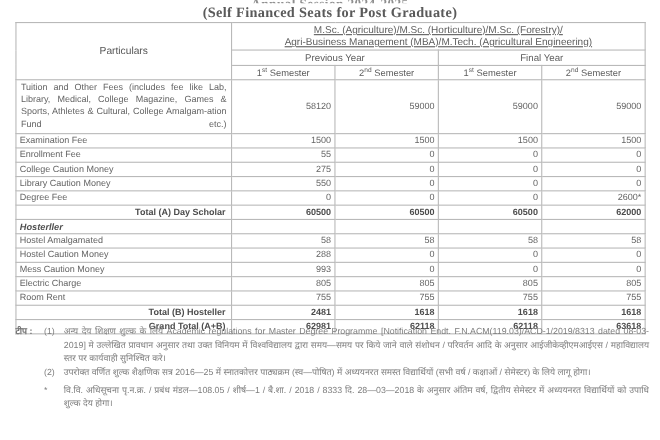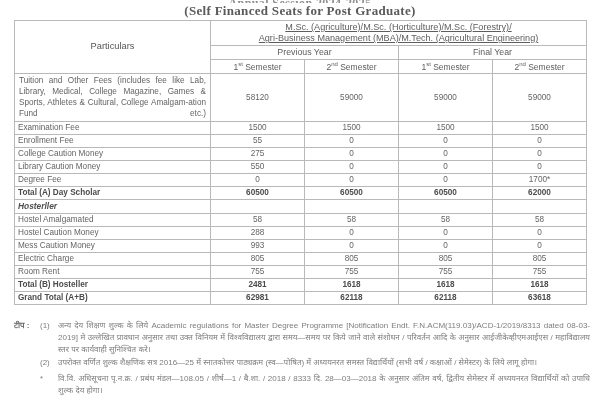--- a/index.html
+++ b/index.html
@@ -87,49 +87,48 @@
     font-size: 8.8px;
     color: #5d5d5d;
   }
   .hdr-sem {
     text-align: center;
     font-size: 8.5px;
     color: #5d5d5d;
   }
   .hdr-sem sup { font-size: 6px; }
 
-  td.num { text-align: center; }
+  td.num { text-align: right; }
   td.lbl { text-align: left; }
   td.lbl-just {
     text-align: justify;
     text-align-last: justify;
     padding: 2px 4px;
     line-height: 1.32;
     margin-left: 12px;
   }
   tr.total td { font-weight: bold; color: #4c4c4c; }
-  td.total-lbl { padding-right: 5px; }
+  td.total-lbl { text-align: right; padding-right: 5px; }
   td.section-hdr {
     font-style: italic;
     font-weight: bold;
     font-size: 8.4px;
     color: #4f4f4f;
   }
   .blank-cell { }
 
   
   .notes {
     position: absolute;
     top: 296px;
     left: 14px;
     width: 576px;
     font-size: 8px;
     color: #7d7d7d;
     line-height: 1.52;
-    margin-top: 24px;
   }
   .note-row {
     display: flex;
     align-items: flex-start;
   }
   .note-tag {
     flex: 0 0 auto;
     width: 26px;
     font-weight: bold;
     color: #6e6e6e;
@@ -216,21 +215,21 @@
       <td class="num">550</td>
       <td class="num">0</td>
       <td class="num">0</td>
       <td class="num">0</td>
     </tr>
     <tr>
       <td class="lbl">Degree Fee</td>
       <td class="num">0</td>
       <td class="num">0</td>
       <td class="num">0</td>
-      <td class="num">1700*</td>
+      <td class="num">2600*</td>
     </tr>
     <tr class="total">
       <td class="total-lbl">Total (A) Day Scholar</td>
       <td class="num">60500</td>
       <td class="num">60500</td>
       <td class="num">60500</td>
       <td class="num">62000</td>
     </tr>
     <tr>
       <td class="section-hdr">Hosterller</td>

